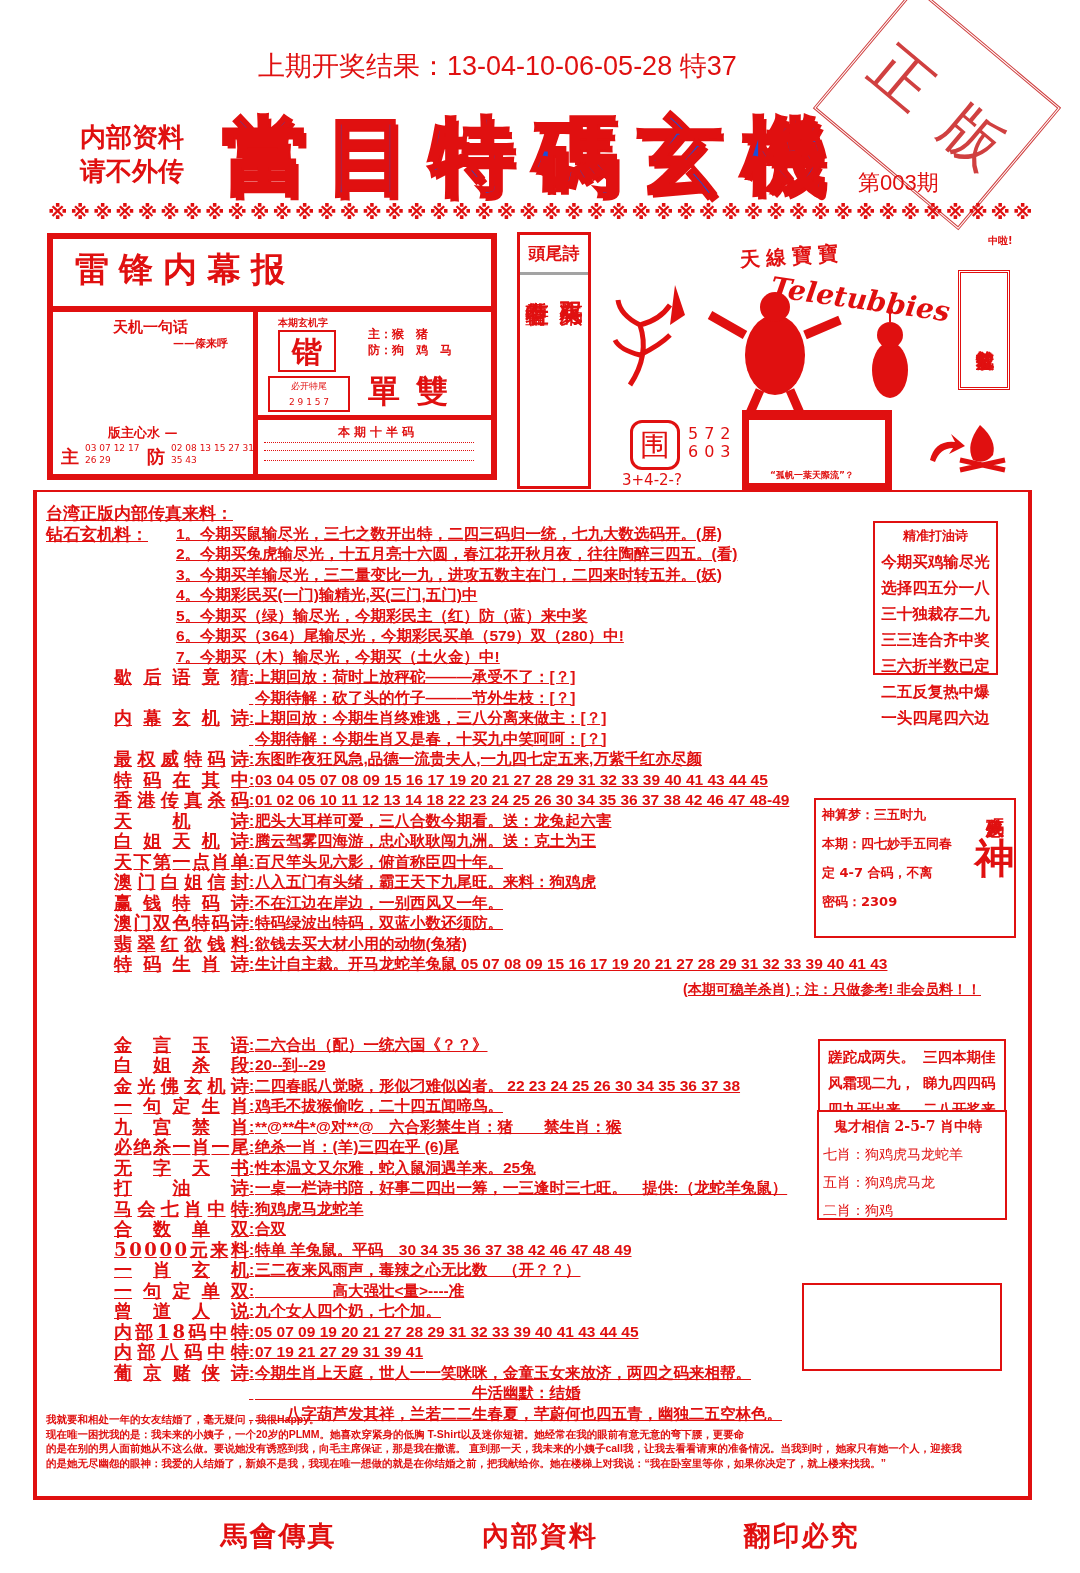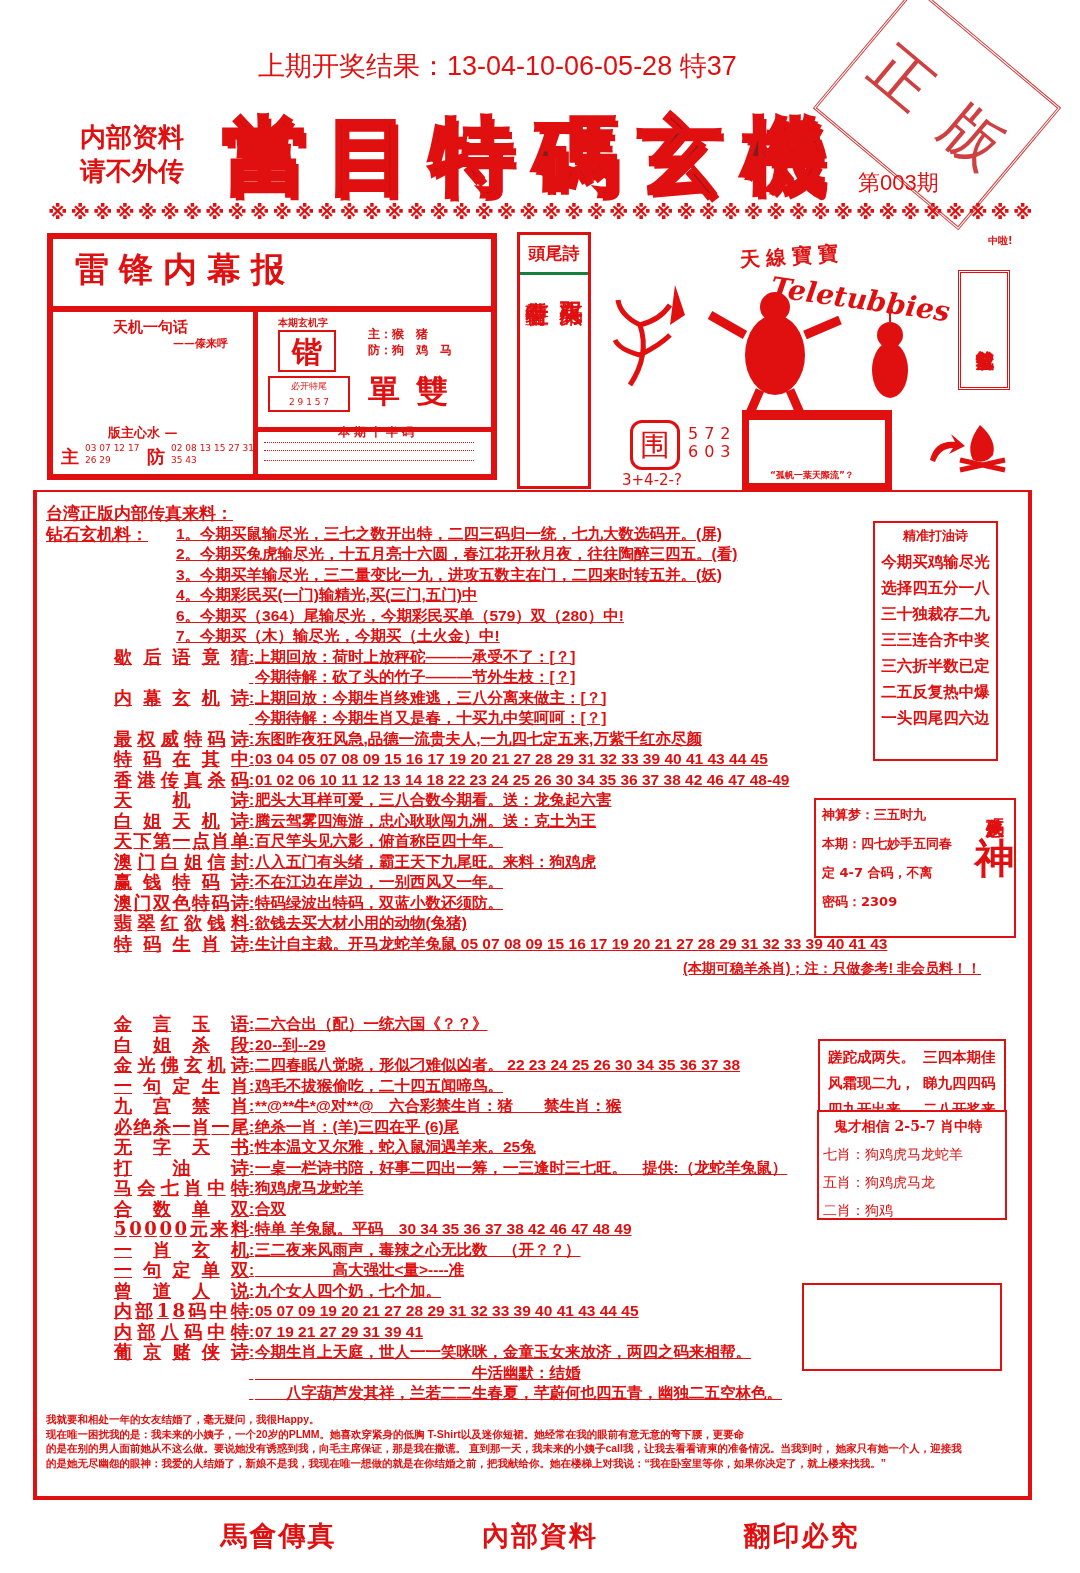--- a/index.html
+++ b/index.html
@@ -1,47 +1,47 @@
 <!DOCTYPE html>
 <html><head>
 <meta charset="utf-8">
 <style>
   * { box-sizing: border-box; margin: 0; padding: 0; }
   body { width: 1080px; height: 1573px; background: #fff; font-family: "DejaVu Sans", sans-serif; color: #e01010; position: relative; overflow: hidden; }
   .abs { position: absolute; }
   .result { left: 258px; top: 48px; font-size: 27px; font-family: "Liberation Sans", sans-serif; letter-spacing: 0px; }
   .side-note { left: 80px; top: 120px; font-size: 26px; font-weight: bold; line-height: 34px; font-family: "DejaVu Sans", sans-serif; }
-  .main-title { left: 222px; top: 100px; font-size: 84px; font-weight: bold; letter-spacing: 20px; font-family: "DejaVu Serif", serif; color: #7f1d1d; -webkit-text-stroke: 3px #e01010; text-shadow: 4px 4px 0 #e01010; }
+  .main-title { left: 222px; top: 100px; font-size: 84px; font-weight: bold; letter-spacing: 20px; font-family: "DejaVu Serif", serif; color: #1d4ed8; -webkit-text-stroke: 3px #e01010; text-shadow: 4px 4px 0 #e01010; }
   .issue { left: 858px; top: 168px; font-size: 22px; font-family: "Liberation Sans", sans-serif; }
   .stamp { left: 842px; top: 28px; width: 190px; height: 160px; border: 3px double #d04040; transform: rotate(40deg); display:flex; align-items:center; justify-content:space-around; font-size: 60px; color:#d04040; font-family:"DejaVu Serif",serif; background: rgba(255,255,255,0.6);}
   .stars { left: 48px; top: 200px; width: 985px; font-size: 20px; letter-spacing: 3px; white-space: nowrap; overflow: hidden; font-weight: bold; }
   
   .panel1 { left: 47px; top: 233px; width: 450px; height: 247px; border: 6px solid #e01010; background: #fff; }
   .panel1 .hdr { position:absolute; left:0; top:0; width:100%; height:73px; border-bottom: 6px solid #e01010; }
   .panel1 .hdr span { position:absolute; left:22px; top:8px; font-size: 34px; font-weight: bold; letter-spacing: 10px; font-family:"DejaVu Serif",serif; }
   .p1-left { position:absolute; left:0; top:73px; width:205px; height:162px; border-right:5px solid #e01010;padding-left:30px; }
-  .p1-right-top { position:absolute; left:205px; top:73px; width:233px; height:120px; border-bottom:5px solid #e01010; }
+  .p1-right-top { position:absolute; left:205px; top:73px; width:233px; height:108px; border-bottom:5px solid #e01010; }
   .p1-right-bot { position:absolute; left:205px; top:181px; width:233px; height:54px;border-radius:16px; }
   
   .poem { left: 517px; top: 232px; width: 74px; height: 257px; border: 3px solid #e01010; }
-  .poem .ph { height: 40px; border-bottom: 3px solid #15803d; font-size: 17px; font-weight:bold; text-align:center; line-height:36px; font-family:"DejaVu Serif",serif;}
+  .poem .ph { height: 40px; border-bottom: 3px solid #a3a3a3; font-size: 17px; font-weight:bold; text-align:center; line-height:36px; font-family:"DejaVu Serif",serif;}
   .poem .cols { display:flex; justify-content: space-around; padding-top: 8px; }
   .poem .col { writing-mode: vertical-rl; font-size: 24px; line-height: 28px; letter-spacing: 0px; font-family:"Liberation Sans",sans-serif; }
   .tele { left: 600px; top: 235px; width: 340px; height: 255px; }
   .yq { left: 958px; top: 270px; width: 52px; height: 120px; border: 3px double #e01010; writing-mode: vertical-rl; font-size: 18px; font-weight:bold; text-align:center; line-height: 44px; padding-top: 14px; }
   .fire { left: 925px; top: 420px; }
   
   .frame { left: 33px; top: 490px; width: 999px; height: 1010px; border: 4px solid #e01010; border-top-width: 2px; }
   .lines { left: 46px; top: 503px; font-size: 15.5px; line-height: 20.5px; font-family: "Liberation Sans", sans-serif; font-weight: bold; text-decoration: underline; }
   .row { display: flex; white-space: nowrap; }
   .lab { width: 135px; font-size: 18px; font-family: "DejaVu Serif", serif; font-weight: bold; display:flex; justify-content: space-between; margin-left: 68px; }
   .val { font-size: 15.5px; }
   .serif { font-family: "DejaVu Serif", serif; font-weight: normal; }
   .box-right { border: 2px solid #e01010; background:#fff; }
-  .jz { left: 873px; top: 521px; width: 125px; height: 240px; text-align: center; font-size: 15.5px; line-height: 26px; font-family: "Liberation Sans", sans-serif; font-weight: bold; }
+  .jz { left: 873px; top: 521px; width: 125px; height: 154px; text-align: center; font-size: 15.5px; line-height: 26px; font-family: "Liberation Sans", sans-serif; font-weight: bold; }
   .jz .t { font-size: 13px; }
   .dream { left: 814px; top: 798px; width: 202px; height: 140px; font-size: 13px; font-weight:bold; line-height: 29px; padding-left: 6px; }
   .dream .shen { position:absolute; right: 4px; top: 4px; writing-mode: vertical-rl; font-size: 18px; font-family:"DejaVu Serif",serif; }
   .dream .shen b { font-size: 40px; }
   .stanza { left: 818px; top: 1039px; width: 188px; height: 107px; font-size: 14.5px; font-weight:bold; line-height: 26px; padding: 3px 0 0 8px; font-family:"Liberation Sans",sans-serif;}
   .ghost { left: 817px; top: 1110px; width: 190px; height: 110px; font-size: 14px; line-height: 28px; padding: 0 12px 0 4px; font-family:"DejaVu Serif",serif;}
   .emptybox { left: 802px; top: 1283px; width: 200px; height: 88px; }
   .story { left: 46px; top: 1412px; width: 960px; font-size: 10.5px; line-height: 14.5px; font-weight: bold; font-family:"Liberation Sans",sans-serif; }
   .footer { top: 1518px; left: 0; width: 1080px; text-align:center; font-size: 27px; font-weight:bold; font-family:"DejaVu Serif",serif; word-spacing: 60px; }
   .footer span { margin: 0 38px; letter-spacing: 2px; }
@@ -140,20 +140,21 @@
 
 <div class="abs lines">
   <div class="row serif" style="font-size:17px;font-weight:bold;font-family:'DejaVu Serif',serif;">台湾正版内部传真来料：</div>
   <div class="row">
     <div style="width:130px;font-size:17px;font-family:'DejaVu Serif',serif;">钻石玄机料：</div>
     <div>
       <div>1。今期买鼠输尽光，三七之数开出特，二四三码归一统，七九大数选码开。(屏)</div>
       <div>2。今期买兔虎输尽光，十五月亮十六圆，春江花开秋月夜，往往陶醉三四五。(看)</div>
       <div>3。今期买羊输尽光，三二量变比一九，进攻五数主在门，二四来时转五并。(妖)</div>
       <div>4。今期彩民买(一门)输精光,买(三门,五门)中</div>
+      <div>5。今期买（绿）输尽光，今期彩民主（红）防（蓝）来中奖</div>
       <div>6。今期买（364）尾输尽光，今期彩民买单（579）双（280）中!</div>
       <div>7。今期买（木）输尽光，今期买（土火金）中!</div>
     </div>
   </div>
   <div id="rows-a">
       <div class="row">
         <div class="lab">
           <span>歇</span>
           <span>后</span>
           <span>语</span>

